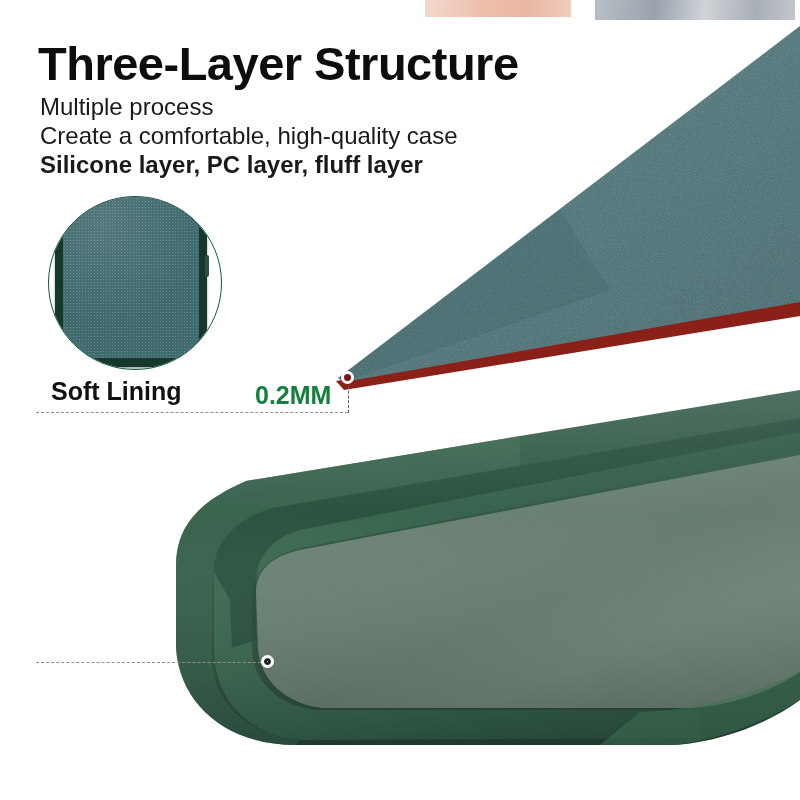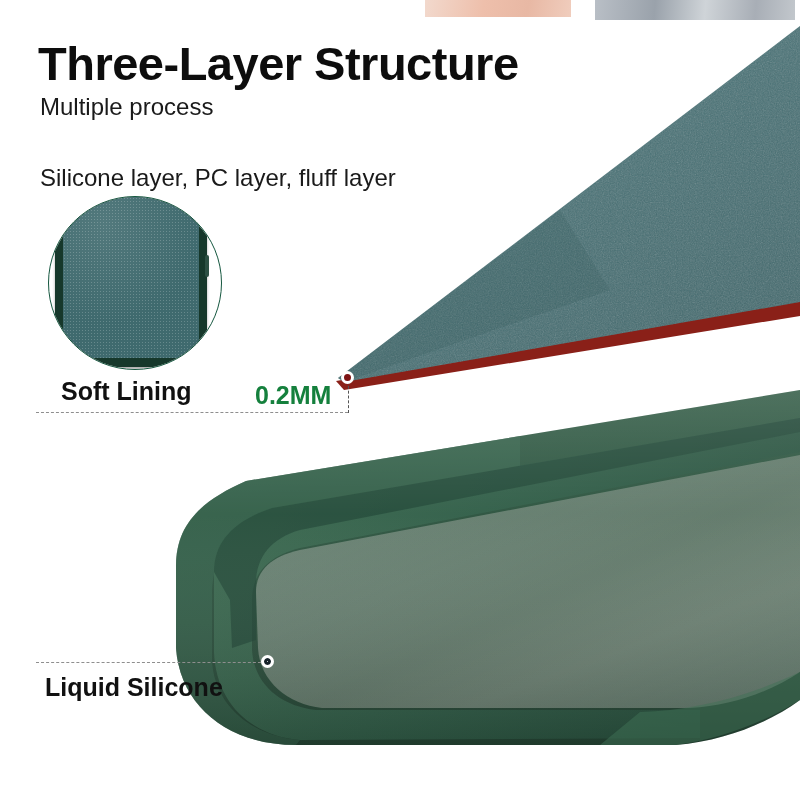--- a/index.html
+++ b/index.html
@@ -50,21 +50,21 @@
   }
   .subline {
     position: absolute;
     left: 40px;
     font-size: 24px;
     color: #1a1a1a;
     white-space: nowrap;
   }
   .subline-1 { top: 93px; }
   .subline-2 { top: 122px; }
-  .subline-3 { top: 164px; }
+  .subline-3 { top: 151px; font-weight: bold; }
 
   
   .slab-wrap {
     position: absolute;
     left: 0;
     top: 0;
     width: 800px;
     height: 800px;
     pointer-events: none;
   }
@@ -126,21 +126,21 @@
 
   
   .label {
     position: absolute;
     font-size: 25px;
     font-weight: bold;
     color: #111111;
     white-space: nowrap;
   }
   .label-soft-lining {
-    left: 61px;
+    left: 51px;
     top: 377px;
     text-align: center;
   }
   .label-liquid-silicone {
     left: 45px;
     top: 673px;
   }
   .measure {
     position: absolute;
     left: 255px;
@@ -355,33 +355,33 @@
                L 800 26
                L 800 302
                L 344 382 Z" fill="#dff0f2" filter="url(#fluffTex)" opacity="0.55"></path>
 
       <path d="M 338 378 L 560 210 L 610 290 L 344 382 Z" fill="#2f5155" opacity="0.18"></path>
     </g>
   </svg>
 
   <div class="title">Three-Layer Structure</div>
   <div class="subline subline-1">Multiple process</div>
+  <div class="subline subline-2">Create a comfortable, high-quality case</div>
   <div class="subline subline-3">Silicone layer, PC layer, fluff layer</div>
 
   <div class="inset">
     <div class="inset-phone">
       <div class="inset-lining"></div>
       <div class="inset-btn"></div>
     </div>
   </div>
 
   <div class="dash-h dash-soft"></div>
   <div class="dash-v"></div>
   <div class="dot dot-pc"></div>
 
   <div class="label label-soft-lining">Soft Lining</div>
   <div class="measure">0.2MM</div>
 
   <div class="dash-h dash-liquid"></div>
   <div class="dot dot-silicone"></div>
-  <div class="label label-liquid-silicone">Liquid Silicone</div>
 
 </div>
 
 </body></html>

